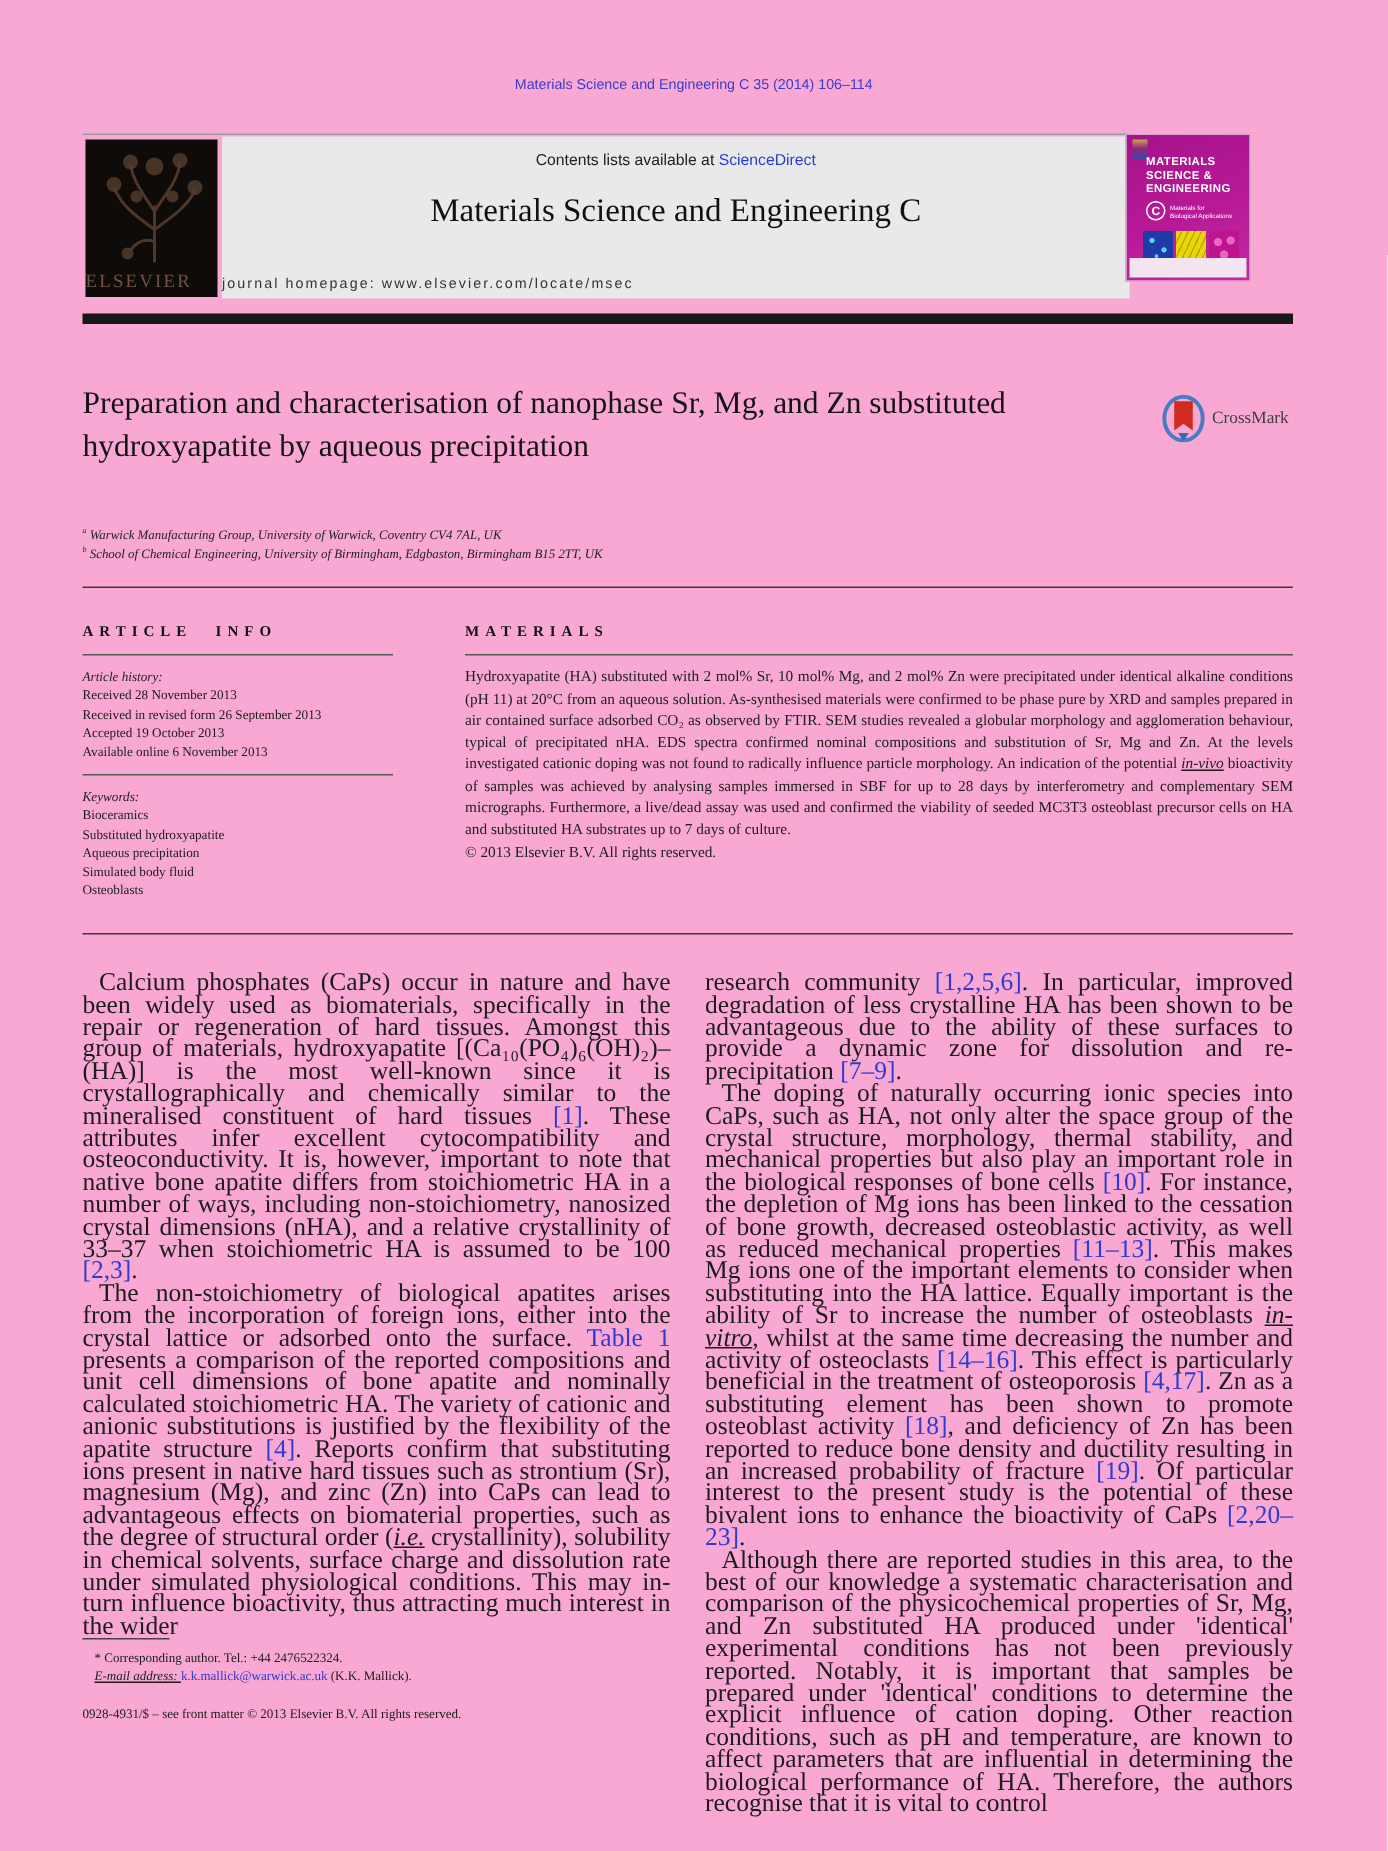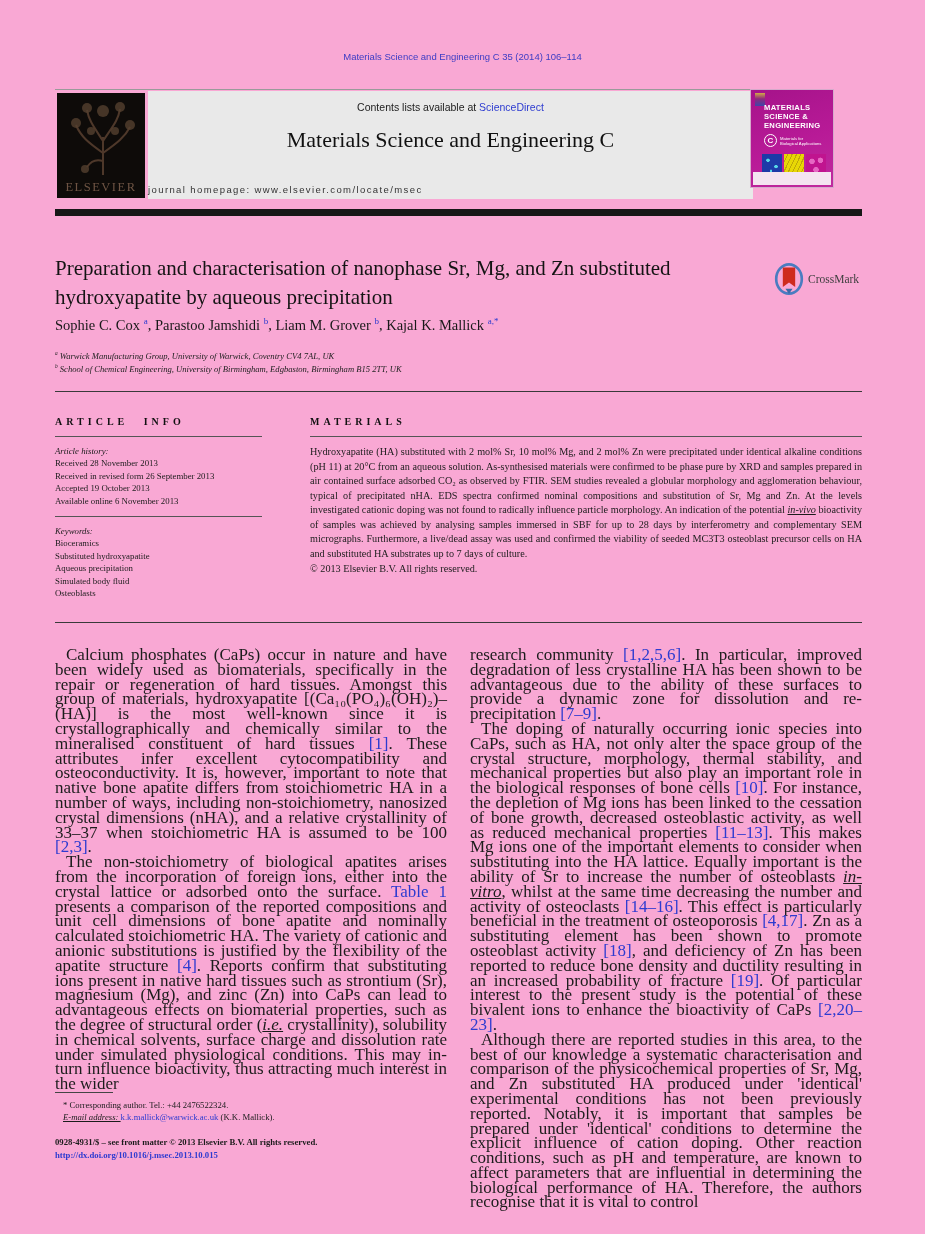--- a/index.html
+++ b/index.html
@@ -6,21 +6,21 @@
   .page { position:relative; width:925px; height:1234px; background:#f9a8d4; overflow:hidden;
           font-family:"Liberation Serif", serif; color:#1c1c1c; }
 
   .journal-ref { position:absolute; top:51px; left:0; right:0; text-align:center;
                  font:9.5px "Liberation Sans", sans-serif; color:#3c3cc4; }
 
   .header-rule-top { position:absolute; top:89px; left:55px; width:698px; height:1px; background:#9a9a9a; }
 
   .elsevier-logo { position:absolute; top:93px; left:57px; width:88px; height:105px; background:#0e0b09; }
   .elsevier-logo svg { position:absolute; top:2px; left:0; }
-  .els-text { position:absolute; bottom:3px; left:0; width:100%; text-align:center;
+  .els-text { position:absolute; bottom:3px; left:0; width:100%; 
               color:#6e5444; font:12.5px "Liberation Serif", serif; letter-spacing:1.5px; }
 
   .header-mid { position:absolute; top:91px; left:148px; width:605px; height:108px; background:#e9e9e9; }
   .contents-line { margin-top:10px; text-align:center; font:10.5px "Liberation Sans", sans-serif; color:#222; }
   .journal-title { margin-top:14px; text-align:center; font:22px "Liberation Serif", serif; color:#111; }
   .homepage-line { margin-top:31px; text-align:left; font:9.5px "Liberation Sans", sans-serif;
                    letter-spacing:1.4px; color:#333; }
 
   .cover { position:absolute; top:89px; left:750px; width:84px; height:99px;
            background:linear-gradient(160deg,#a5138a 0%, #b81a97 55%, #c02a9e 100%);
@@ -75,21 +75,21 @@
   .intro-left  { position:absolute; top:648px; left:55px;  width:392px; }
   .intro-right { position:absolute; top:648px; left:470px; width:392px; }
   .sec-head { font:bold 10.8px "Liberation Serif", serif; margin:0 0 17px 0; }
   .body-p { font-size:17px; line-height:14.8px; text-align:justify; text-indent:11px; margin:0; }
   .body-p.noindent { text-indent:0; }
 
   .footnote { position:absolute; top:1092px; left:55px; width:392px; }
   .fn-rule { width:58px; height:1px; background:#444; margin-bottom:6px; }
   .fn-line { font-size:8.7px; line-height:12.2px; padding-left:8px; }
   .issn-block { margin-top:13px; }
-  .issn-line { font-size:8.7px; line-height:12.2px;font-weight:bold; }
+  .issn-line { font-size:8.7px; line-height:12.2px; }
 
   .lnk { color:#2d3bd0; }
   .it { font-style:italic;text-decoration:underline; }
   .sup { vertical-align:super; font-size:62%; line-height:0; }
 </style>
 </head>
 <body>
 
 <div class="page">
 
@@ -155,21 +155,20 @@
 
   <div class="crossmark">
     <svg width="30" height="34" viewBox="0 0 34 38">
       <ellipse cx="17" cy="19" rx="14.5" ry="16.5" fill="none" stroke="#4a7cc0" stroke-width="3"></ellipse>
       <path d="M10 6 h14 v22 l-7 -5 l-7 5 z" fill="#cf2b1e"></path>
       <path d="M13 30 l4 6 l4 -6 z" fill="#3a6aa8"></path>
     </svg>
     <span class="crossmark-label">CrossMark</span>
   </div>
 
-  <div class="authors"><span>Sophie C. Cox </span><span class="sup lnk">a</span><span>, Parastoo Jamshidi </span><span class="sup lnk">b</span><span>, Liam M. Grover </span><span class="sup lnk">b</span><span>, Kajal K. Mallick </span><span class="sup lnk">a,*</span></div>
 
   <div class="affils">
     <div><span class="sup">a</span><span> Warwick Manufacturing Group, University of Warwick, Coventry CV4 7AL, UK</span></div>
     <div><span class="sup">b</span><span> School of Chemical Engineering, University of Birmingham, Edgbaston, Birmingham B15 2TT, UK</span></div>
   </div>
 
   <div class="rule-above-info"></div>
 
   <div class="info-col">
     <div class="col-head">ARTICLE INFO</div>
@@ -207,17 +206,16 @@
     <p class="body-p"><span>The doping of naturally occurring ionic species into CaPs, such as HA, not only alter the space group of the crystal structure, morphology, thermal stability, and mechanical properties but also play an important role in the biological responses of bone cells </span><span class="lnk">[10]</span><span>. For instance, the depletion of Mg ions has been linked to the cessation of bone growth, decreased osteoblastic activity, as well as reduced mechanical properties </span><span class="lnk">[11–13]</span><span>. This makes Mg ions one of the important elements to consider when substituting into the HA lattice. Equally important is the ability of Sr to increase the number of osteoblasts </span><span class="it">in-vitro</span><span>, whilst at the same time decreasing the number and activity of osteoclasts </span><span class="lnk">[14–16]</span><span>. This effect is particularly beneficial in the treatment of osteoporosis </span><span class="lnk">[4,17]</span><span>. Zn as a substituting element has been shown to promote osteoblast activity </span><span class="lnk">[18]</span><span>, and deficiency of Zn has been reported to reduce bone density and ductility resulting in an increased probability of fracture </span><span class="lnk">[19]</span><span>. Of particular interest to the present study is the potential of these bivalent ions to enhance the bioactivity of CaPs </span><span class="lnk">[2,20–23]</span><span>.</span></p>
     <p class="body-p"><span>Although there are reported studies in this area, to the best of our knowledge a systematic characterisation and comparison of the physicochemical properties of Sr, Mg, and Zn substituted HA produced under 'identical' experimental conditions has not been previously reported. Notably, it is important that samples be prepared under 'identical' conditions to determine the explicit influence of cation doping. Other reaction conditions, such as pH and temperature, are known to affect parameters that are influential in determining the biological performance of HA. Therefore, the authors recognise that it is vital to control</span></p>
   </div>
 
   <div class="footnote">
     <div class="fn-rule"></div>
     <div class="fn-line"><span>* Corresponding author. Tel.: +44 2476522324.</span></div>
     <div class="fn-line"><span class="it">E-mail address: </span><span class="lnk">k.k.mallick@warwick.ac.uk</span><span> (K.K. Mallick).</span></div>
     <div class="issn-block">
       <div class="issn-line">0928-4931/$ – see front matter © 2013 Elsevier B.V. All rights reserved.</div>
-      <div class="issn-line lnk">http://dx.doi.org/10.1016/j.msec.2013.10.015</div>
     </div>
   </div>
 
 </div>
 
 </body></html>

